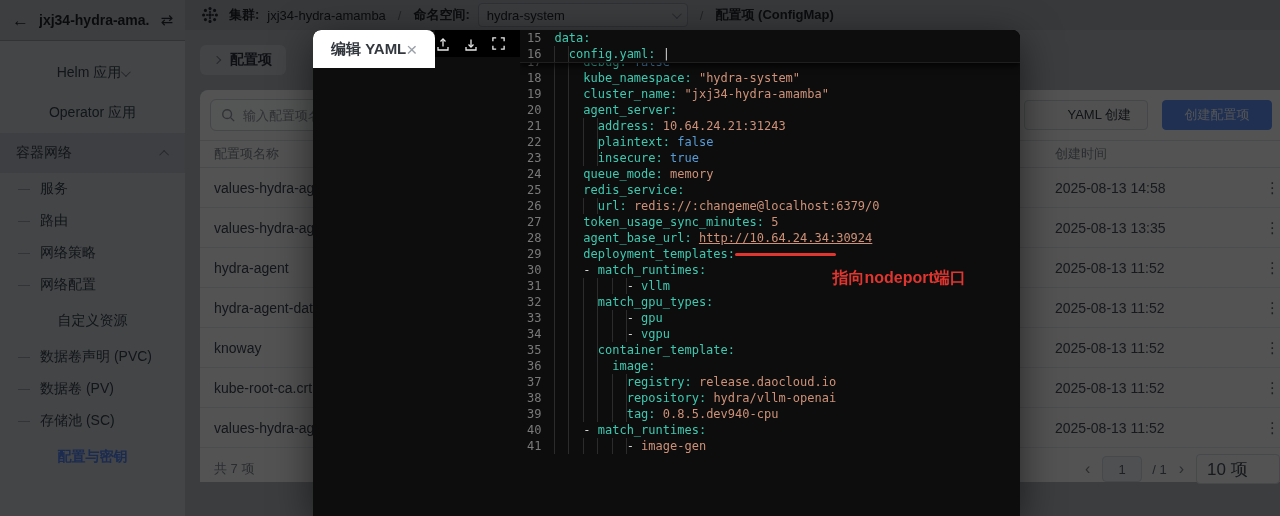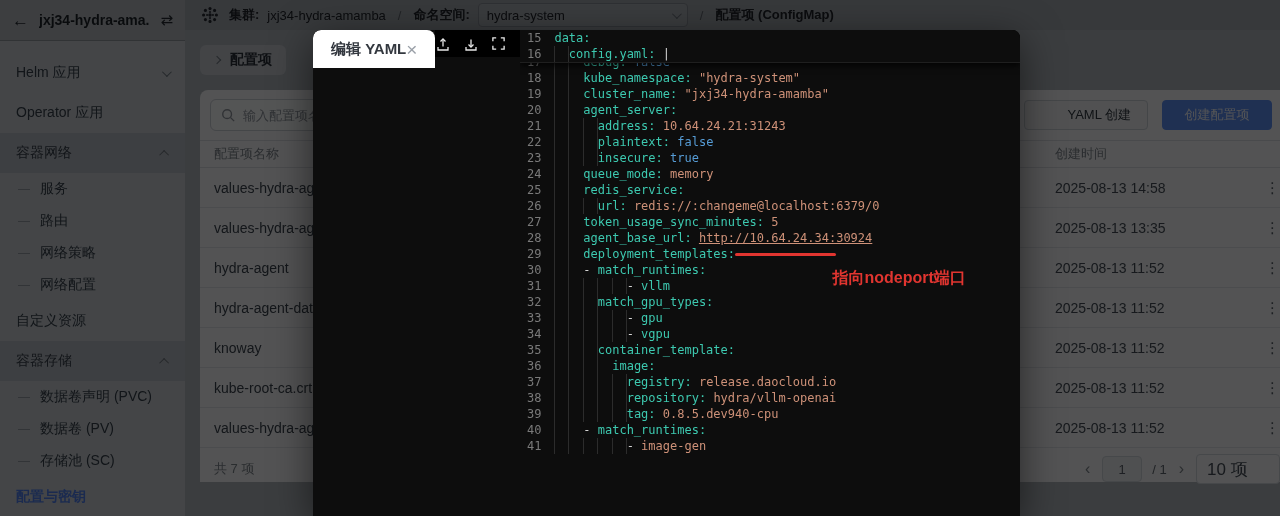--- a/index.html
+++ b/index.html
@@ -13,21 +13,21 @@
   .ns-select { display:flex; align-items:center; justify-content:space-between; width:210px; height:24px; border:1px solid #878d95; border-radius:4px; background:#aaafb6; padding:0 8px; font-size:13px; color:#20242b; }
   .logo-dots { width:22px; height:22px; }
 
   .side-head { position:absolute; left:0; top:0; width:185px; height:41px; background:#b2b6bc; border-bottom:1px solid #8f959c; display:flex; align-items:center; padding:0 12px; gap:10px; color:#1d2228; }
   .back-arrow { font-size:17px; line-height:1; color:#23282f; }
   .side-title { font-weight:bold; font-size:14px; flex:1; white-space:nowrap; overflow:hidden; }
   .swap-ic { font-size:15px; color:#23282f; }
 
   .sidebar { position:absolute; left:0; top:41px; width:185px; height:475px; background:#c6cbd1; padding-top:12px; overflow:hidden; }
   .sb-item { display:flex; align-items:center; font-size:14px; color:#353e49; padding:0 16px; cursor:default; }
-  .sb-top { height:40px; justify-content:space-between; }
+  .sb-top { height:40px; justify-content:center; }
   .sb-group { height:40px; justify-content:space-between; background:#b4b9c0; }
   .sb-sub { height:32px; gap:10px; padding-left:18px; }
   .sb-sub .dash { color:#8d939b; font-size:12px; }
   .sb-active { color:#4f7de8; font-weight:bold; }
   .caret { width:7px; height:7px; border-right:1.6px solid #6d747d; border-bottom:1.6px solid #6d747d; display:inline-block; }
   .caret.down { transform:rotate(45deg) translateY(-2px); }
   .caret.up { transform:rotate(-135deg) translateY(-2px); }
 
   .content { position:absolute; left:185px; top:30px; width:1095px; height:486px; background:#aeb2b9; }
   .crumb-chip { position:absolute; left:15px; top:15px; height:30px; background:#c3c7cd; border-radius:6px; display:flex; align-items:center; gap:10px; padding:0 14px; font-size:14px; color:#2a313a; font-weight:bold; }
@@ -153,24 +153,20 @@
       <div class="sb-item sb-sub">
         <span class="dash">—</span>
         <span>网络策略</span>
       </div>
       <div class="sb-item sb-sub">
         <span class="dash">—</span>
         <span>网络配置</span>
       </div>
       <div class="sb-item sb-top">
         <span>自定义资源</span>
-      </div>
-      <div class="sb-item sb-group">
-        <span>容器存储</span>
-        <span class="caret up"></span>
       </div>
       <div class="sb-item sb-sub">
         <span class="dash">—</span>
         <span>数据卷声明 (PVC)</span>
       </div>
       <div class="sb-item sb-sub">
         <span class="dash">—</span>
         <span>数据卷 (PV)</span>
       </div>
       <div class="sb-item sb-sub">

